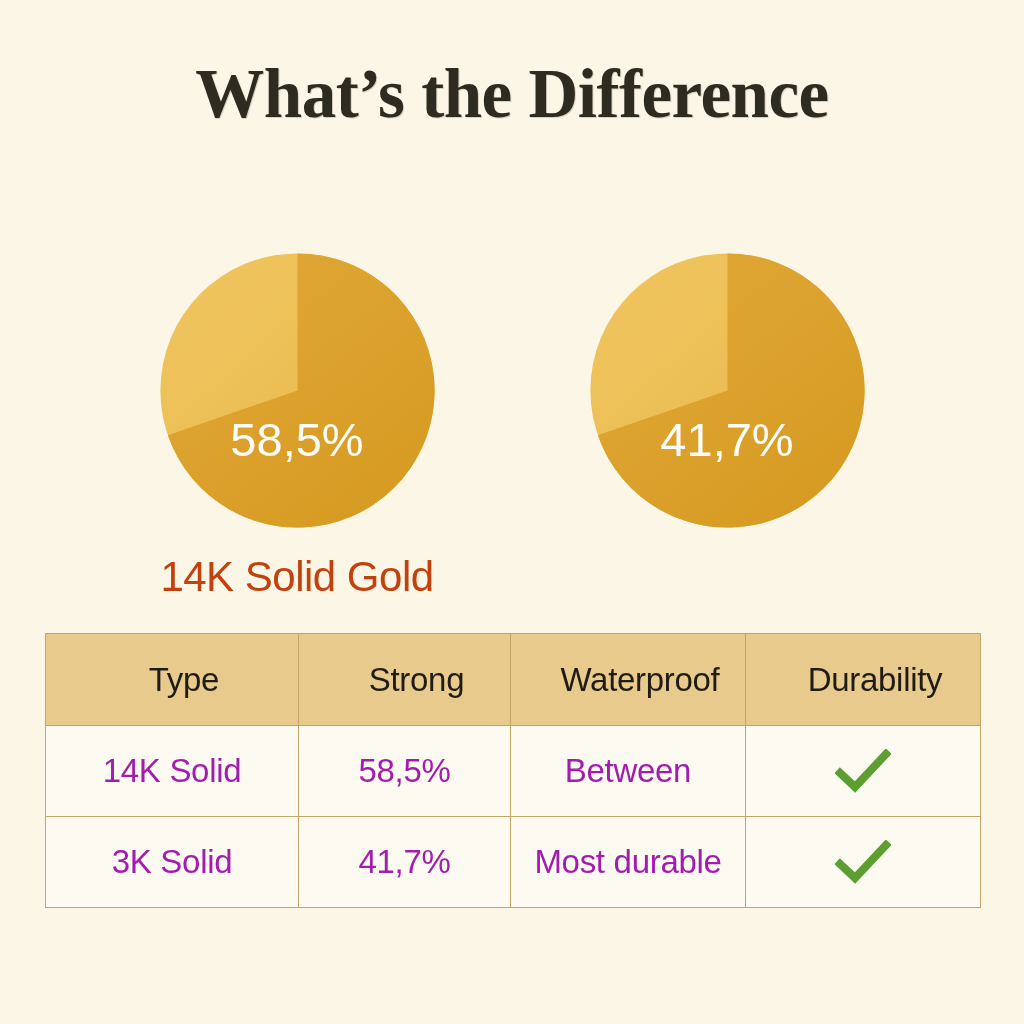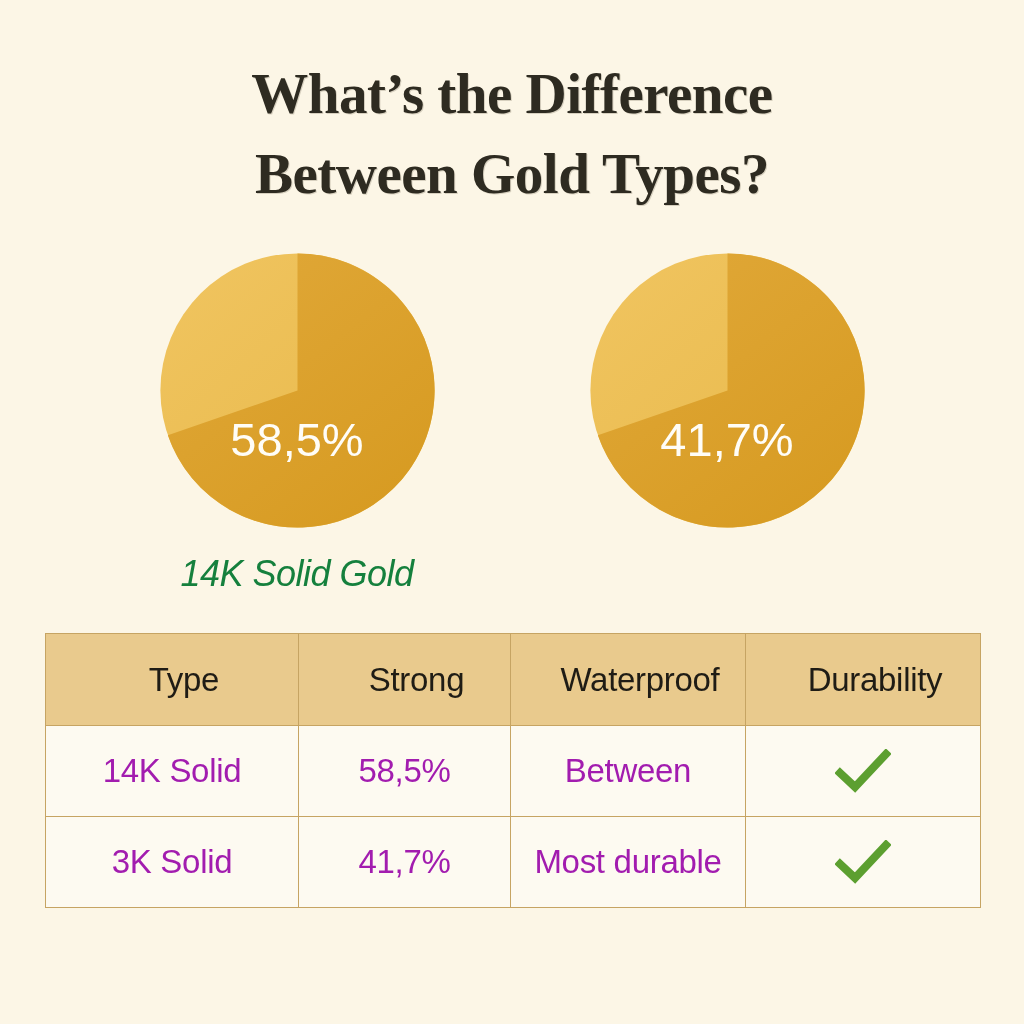--- a/index.html
+++ b/index.html
@@ -21,21 +21,21 @@
     position: absolute;
     left: 0;
     top: 54px;
     width: 1024px;
     text-align: center;
   }
 
   .title-line {
     font-family: "Liberation Serif", "DejaVu Serif", serif;
     font-weight: bold;
-    font-size: 57px;
+    font-size: 69px;
     line-height: 80px;
     color: #2E2B21;
     letter-spacing: -0.5px;
     text-shadow: 1px 1px 0 rgba(70,60,35,0.20);
     white-space: nowrap;
   }
 
   
   #charts-row {
     position: absolute;
@@ -73,26 +73,25 @@
     font-size: 47px;
     font-weight: 400;
     color: #FFFDF7;
     letter-spacing: 0px;
     pointer-events: none;
   }
 
   .pie-caption {
     margin-top: 24px;
     font-family: "Liberation Sans", sans-serif;
-    font-size: 36px;
-    font-weight: 400;
-    color: #15803d;
+    font-size: 42px;
+    font-weight: 400;
+    color: #c2410c;
     letter-spacing: -0.5px;
     white-space: nowrap;
-    font-style: italic;
   }
 
   
   #comparison-table {
     position: absolute;
     left: 45px;
     top: 633px;
     width: 935px;
     border-collapse: collapse;
     table-layout: fixed;
@@ -133,21 +132,20 @@
   }
 
   .check-cell { line-height: 0; }
   .check-icon { display: inline-block; vertical-align: middle; }
 </style>
 </head>
 <body>
 
 <div id="title-block">
   <div class="title-line">What’s the Difference</div>
-  <div class="title-line">Between Gold Types?</div>
 </div>
 
 <div id="charts-row">
 
   <div class="chart-unit" id="chart-unit-0">
     <div class="pie-wrap">
       <svg class="pie-svg" viewBox="0 0 200 200">
         <defs>
           <linearGradient id="gradDark0" x1="0" y1="0" x2="0.75" y2="1">
             <stop offset="0%" stop-color="#E1A93A"></stop>

